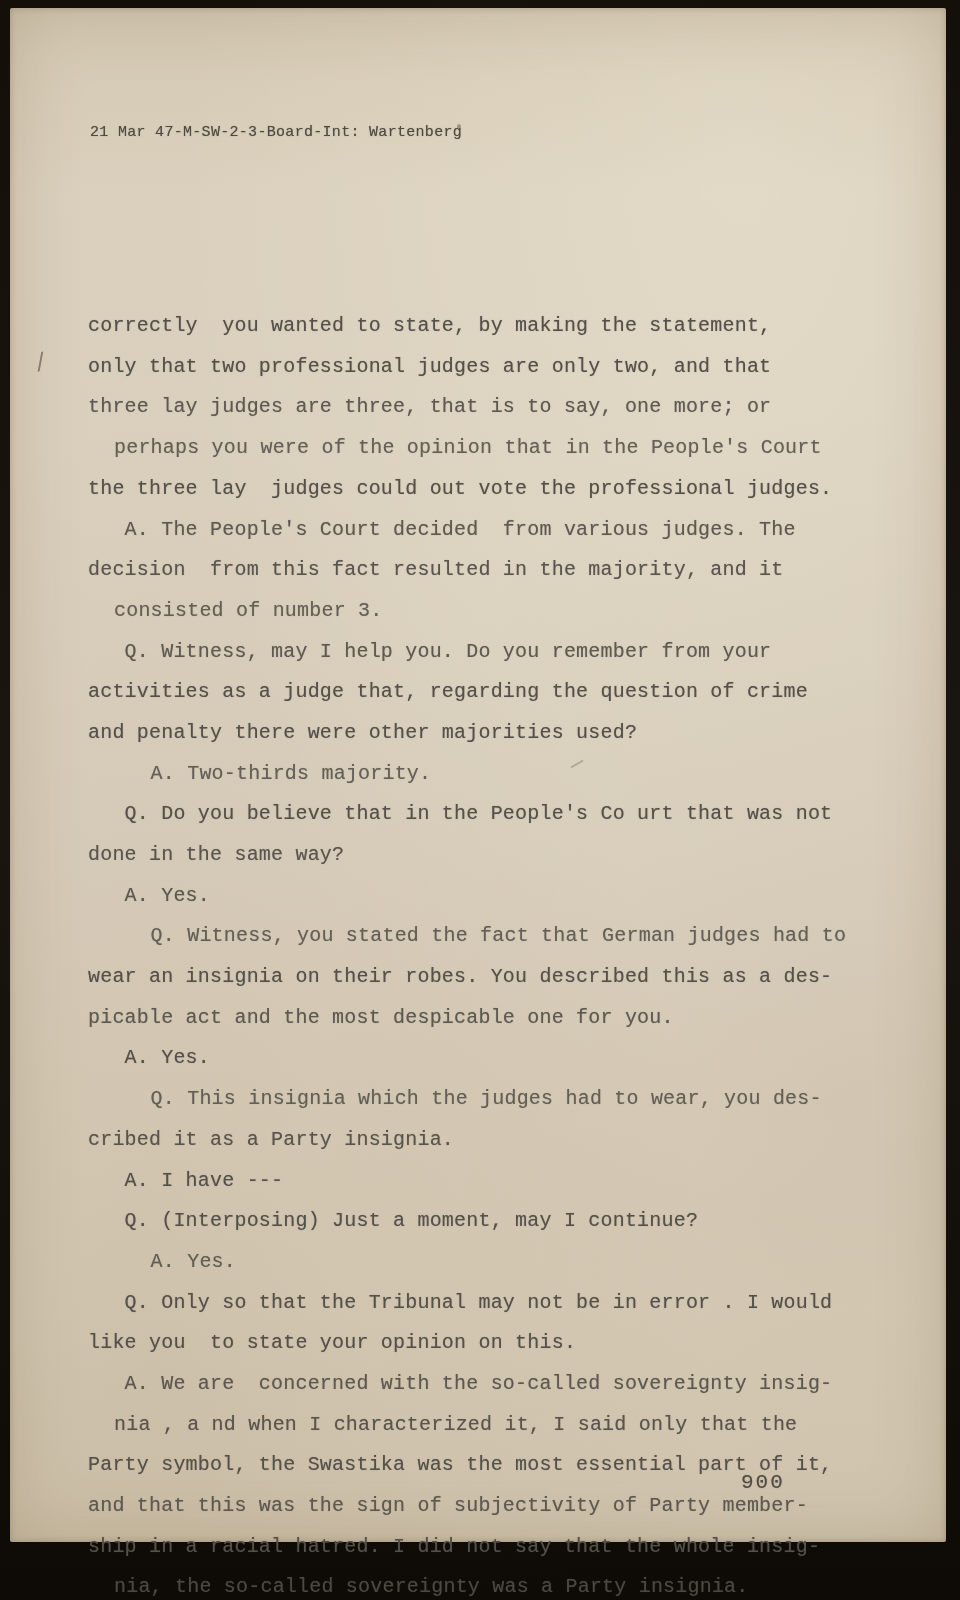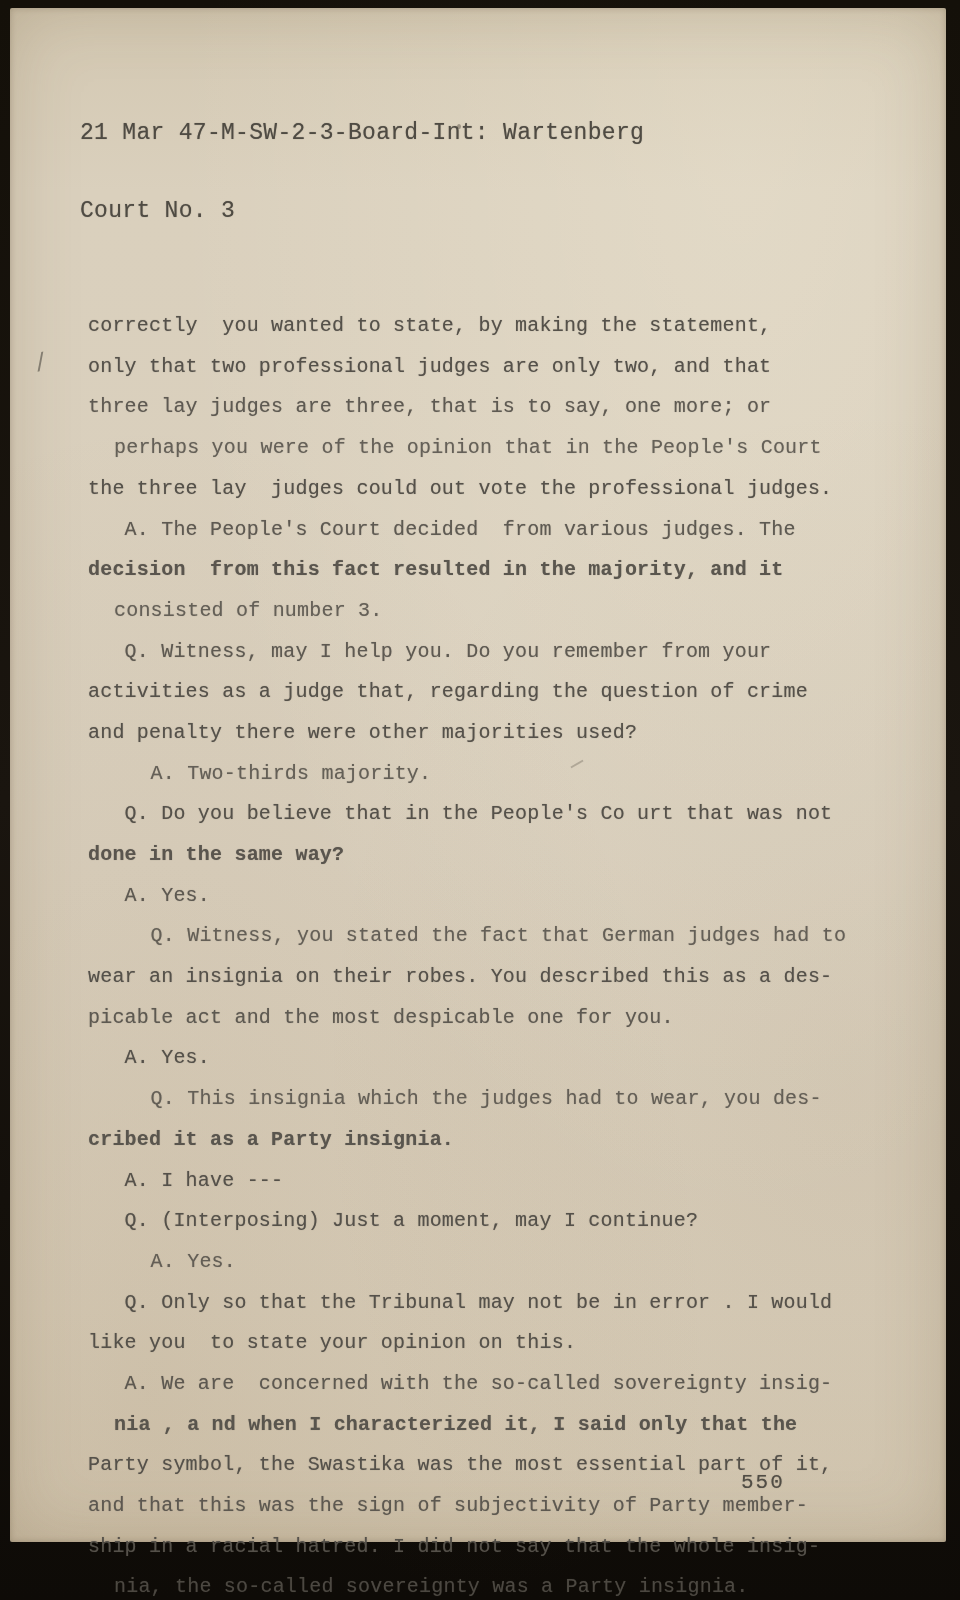--- a/index.html
+++ b/index.html
@@ -32,24 +32,24 @@
       radial-gradient(ellipse at 15% 90%, rgba(130,100,60,0.10), transparent 50%),
       radial-gradient(ellipse at 90% 70%, rgba(125,100,65,0.08), transparent 45%),
       linear-gradient(180deg, #d3c8b2 0%, #dad0bd 12%, #d9cfbd 55%, #d7ccb8 85%, #d2c6b0 100%);
     box-shadow:
       inset 0 0 70px rgba(110,85,50,0.22),
       inset 0 0 6px rgba(60,45,25,0.25);
   }
 
   .header {
     position: absolute;
-    left: 70px;
+    left: 80px;
     top: 60px;
     color: #4f4b43;
-    font-size: 23px;
+    font-size: 15px;
     line-height: 26px;
     letter-spacing: 0.3px;
     white-space: pre;
     text-shadow: 0 0 1px rgba(79,75,67,0.55);
   }
 
   .body {
     position: absolute;
     left: 78px;
     top: 176px;
@@ -62,21 +62,21 @@
     text-shadow: 0 0 1px rgba(85,81,74,0.5);
   }
 
   .tline {
     height: 40.7px;
   }
 
   
   .tline:nth-child(3n) { opacity: 0.93; }
   .tline:nth-child(4n) { opacity: 0.88; margin-left: 26px; }
-  .tline:nth-child(7n) { opacity: 0.96; font-weight: bold; }
+  .tline:nth-child(7n) { opacity: 0.96; }
 
   .pagenum {
     position: absolute;
     left: 731px;
     top: 1463px;
     color: #514d45;
     font-size: 21px;
     letter-spacing: 2px;
     text-shadow: 0 0 1px rgba(81,77,69,0.5);
   }
@@ -112,28 +112,27 @@
   }
 </style>
 </head>
 <body>
 
 <div class="backdrop">
   <div class="paper">
 
     <div class="header">
       <div>21 Mar 47-M-SW-2-3-Board-Int: Wartenberg</div>
-      <div>Court No. 3</div>
     </div>
 
     <div class="body" id="transcript-body">
       
     <div class="tline">correctly  you wanted to state, by making the statement,</div><div class="tline">only that two professional judges are only two, and that</div><div class="tline">three lay judges are three, that is to say, one more; or</div><div class="tline">perhaps you were of the opinion that in the People's Court</div><div class="tline">the three lay  judges could out vote the professional judges.</div><div class="tline">   A. The People's Court decided  from various judges. The</div><div class="tline">decision  from this fact resulted in the majority, and it</div><div class="tline">consisted of number 3.</div><div class="tline">   Q. Witness, may I help you. Do you remember from your</div><div class="tline">activities as a judge that, regarding the question of crime</div><div class="tline">and penalty there were other majorities used?</div><div class="tline">   A. Two-thirds majority.</div><div class="tline">   Q. Do you believe that in the People's Co urt that was not</div><div class="tline">done in the same way?</div><div class="tline">   A. Yes.</div><div class="tline">   Q. Witness, you stated the fact that German judges had to</div><div class="tline">wear an insignia on their robes. You described this as a des-</div><div class="tline">picable act and the most despicable one for you.</div><div class="tline">   A. Yes.</div><div class="tline">   Q. This insignia which the judges had to wear, you des-</div><div class="tline">cribed it as a Party insignia.</div><div class="tline">   A. I have ---</div><div class="tline">   Q. (Interposing) Just a moment, may I continue?</div><div class="tline">   A. Yes.</div><div class="tline">   Q. Only so that the Tribunal may not be in error . I would</div><div class="tline">like you  to state your opinion on this.</div><div class="tline">   A. We are  concerned with the so-called sovereignty insig-</div><div class="tline">nia , a nd when I characterized it, I said only that the</div><div class="tline">Party symbol, the Swastika was the most essential part of it,</div><div class="tline">and that this was the sign of subjectivity of Party member-</div><div class="tline">ship in a racial hatred. I did not say that the whole insig-</div><div class="tline">nia, the so-called sovereignty was a Party insignia.</div></div>
 
-    <div class="pagenum">550</div>
+    <div class="pagenum">900</div>
 
     <div class="stray-mark">/</div>
 
     <div class="speck-1"></div>
     <div class="speck-2"></div>
 
   </div>
 </div>
 
 </body></html>

